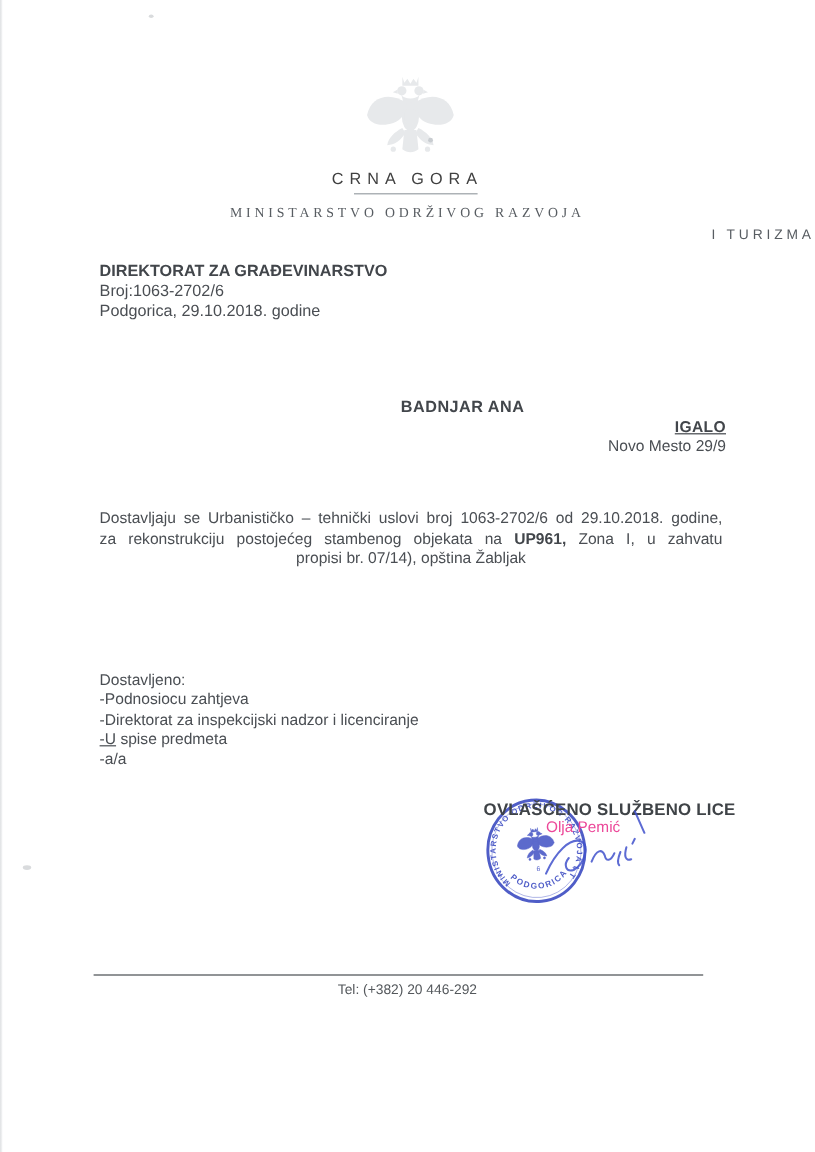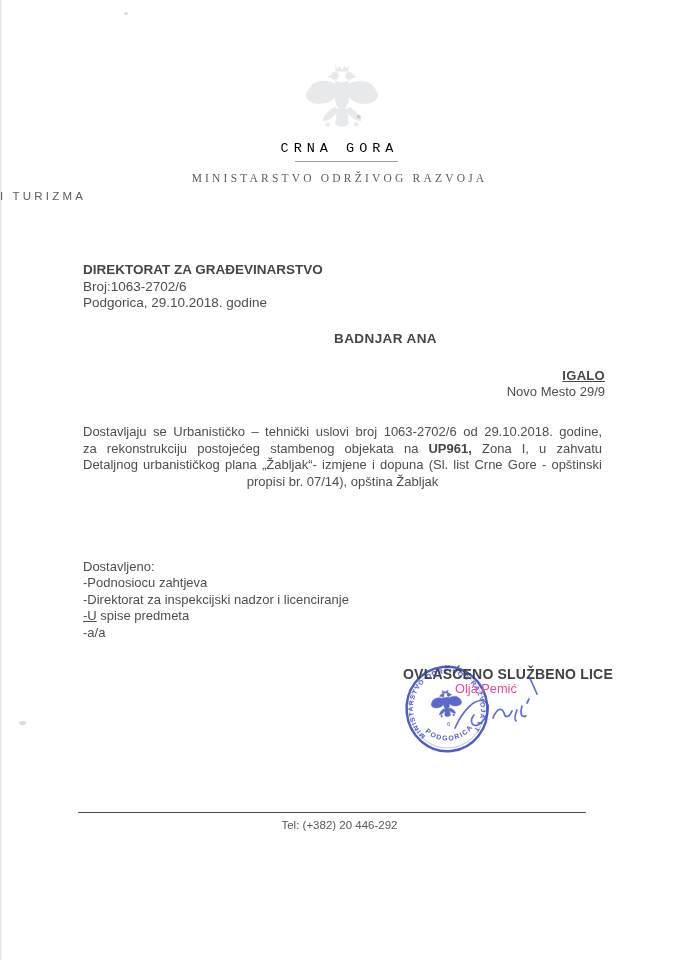--- a/index.html
+++ b/index.html
@@ -10,43 +10,43 @@
   }
   .abs{position:absolute;}
   
   .page-edge{left:0;top:0;width:2px;height:960px;background:linear-gradient(90deg,#dfe1e3,#f5f6f7);}
   .speck{border-radius:50%;background:#d9dbdd;}
 
   
   .emblem-faint{left:298px;top:58px;width:88px;height:84px;}
   .hdr-country{
     left:0;top:141px;width:679px;text-align:center;
-    font-size:13.5px;letter-spacing:5px;color:#000000;font-family:Liberation Mono, monospace;
+    font-size:13.5px;letter-spacing:5px;color:#404040;
   }
   .hdr-rule{left:295px;top:161px;width:103px;height:1px;background:#9aa0a5;}
   .hdr-min1{
     left:0;top:172px;width:679px;text-align:center;
     font-size:11.5px;letter-spacing:3.2px;color:#585d62;font-family:Liberation Serif, serif;
   }
   .hdr-min2{
-    left:0;top:190px;width:679px;text-align:left;
+    left:0;top:190px;width:679px;text-align:right;
     font-size:11.5px;letter-spacing:3.2px;color:#585d62;
   }
 
   
   .sender{left:83px;top:218px;width:400px;font-size:13.5px;line-height:16.5px;}
-  .sender .b{font-weight:bold;color:#42464b;margin-top:44px;}
+  .sender .b{font-weight:bold;color:#42464b;}
 
   
   .recipient-name{
     left:0;top:331px;width:679px;text-align:center;
     font-weight:bold;font-size:13.5px;letter-spacing:.4px;color:#42464b;padding-left:46px;
   }
   .recipient-addr{
-    right:74px;top:368px;width:260px;text-align:right;
+    right:74px;top:348px;width:260px;text-align:right;
     font-size:13px;line-height:15.5px;
   }
   .recipient-addr .city{font-weight:bold;text-decoration:underline;color:#42464b;letter-spacing:.3px;}
 
   
   .body-par{left:83px;top:424px;width:519px;font-size:13px;line-height:16.6px;color:#4a4e53;}
   .jline{text-align:justify;text-align-last:justify;}
   .lline{text-align:center;}
   .body-par .b{font-weight:bold;color:#42464b;}
 
@@ -122,21 +122,20 @@
 
 <div class="abs recipient-name">BADNJAR ANA</div>
 <div class="abs recipient-addr">
   <div class="city">IGALO</div>
   <div>Novo Mesto 29/9</div>
 </div>
 
 <div class="abs body-par">
   <div class="jline">Dostavljaju se Urbanističko – tehnički uslovi broj 1063-2702/6 od 29.10.2018. godine,</div>
   <div class="jline"><span>za rekonstrukciju postojećeg stambenog objekata na</span> <span class="b">UP961,</span> <span>Zona I, u zahvatu</span></div>
-  <div class="jline">Detaljnog urbanističkog plana „Žabljak“- izmjene i dopuna (Sl. list Crne Gore - opštinski</div>
   <div class="lline">propisi br. 07/14), opština Žabljak</div>
 </div>
 
 <div class="abs dist">
   <div>Dostavljeno:</div>
   <div>-Podnosiocu zahtjeva</div>
   <div>-Direktorat za inspekcijski nadzor i licenciranje</div>
   <div><span class="u">-U</span><span> spise predmeta</span></div>
   <div>-a/a</div>
 </div>

